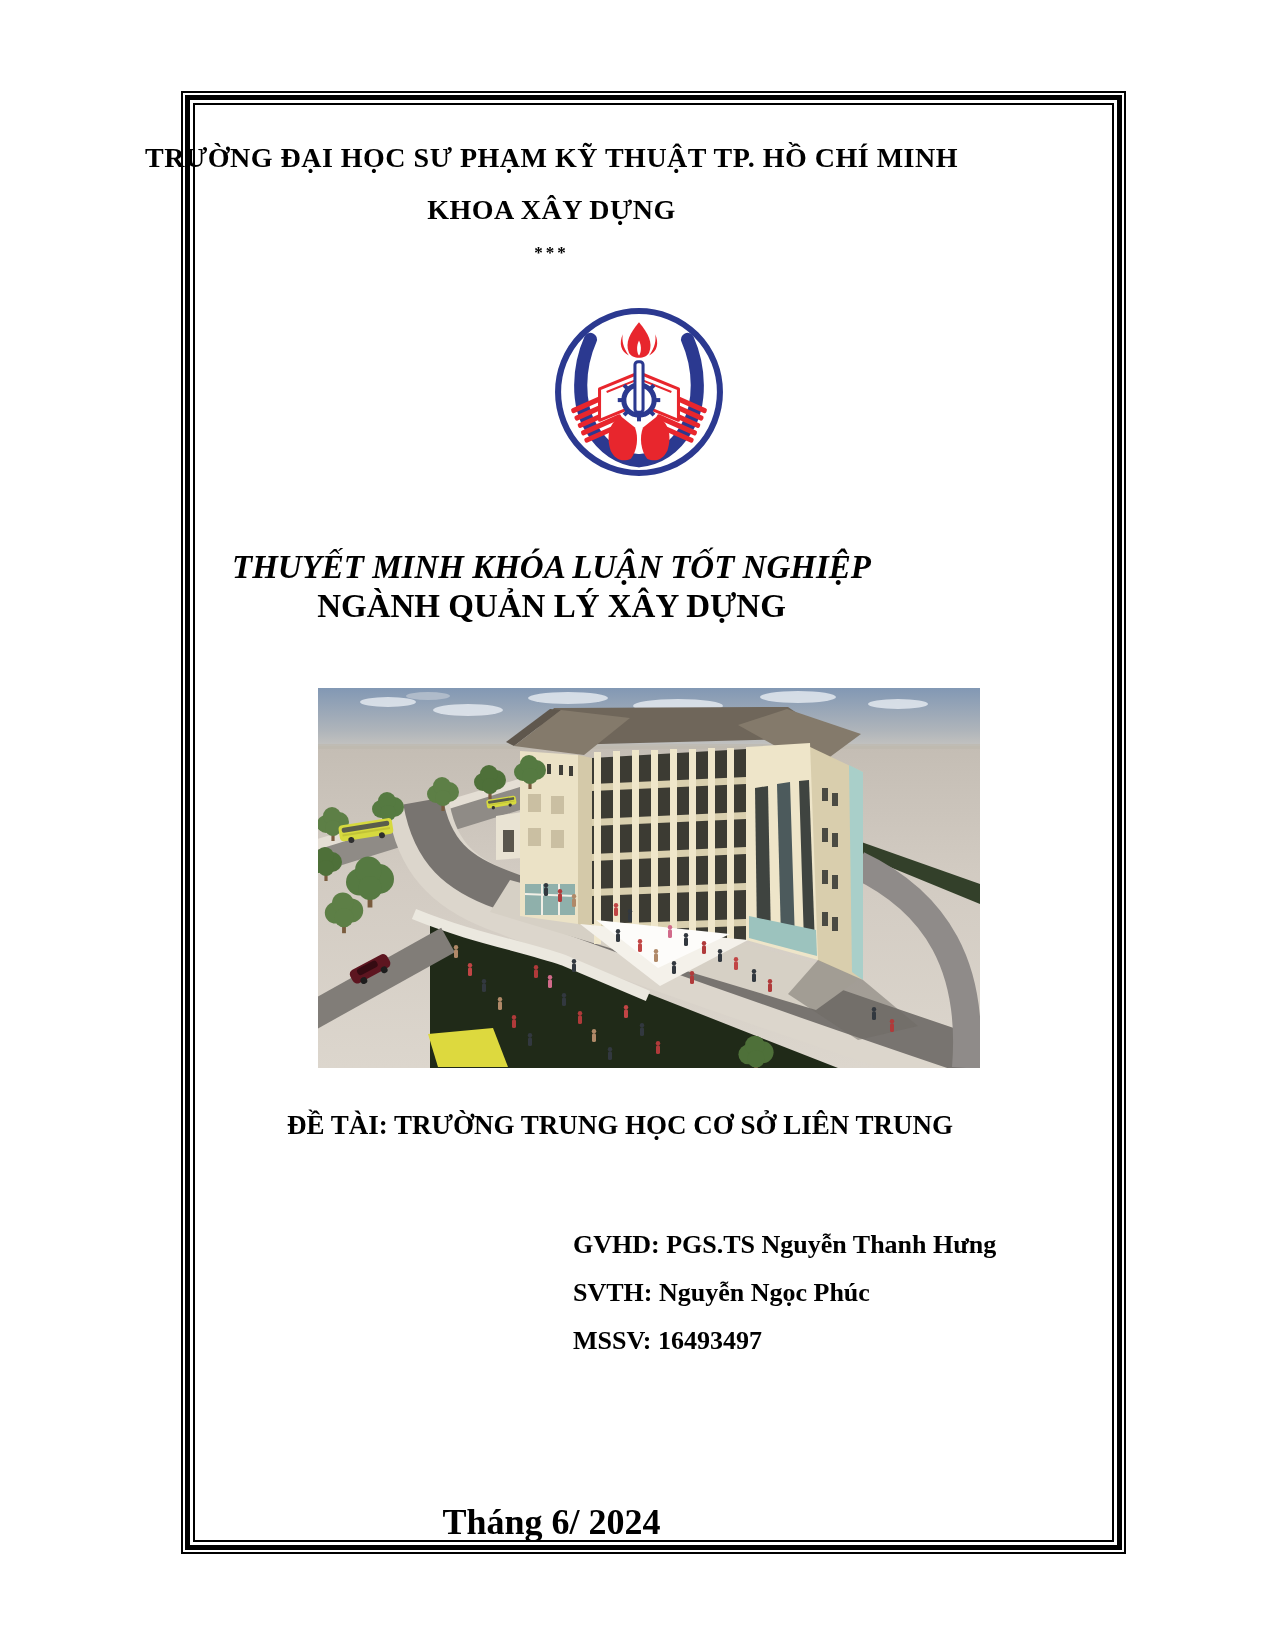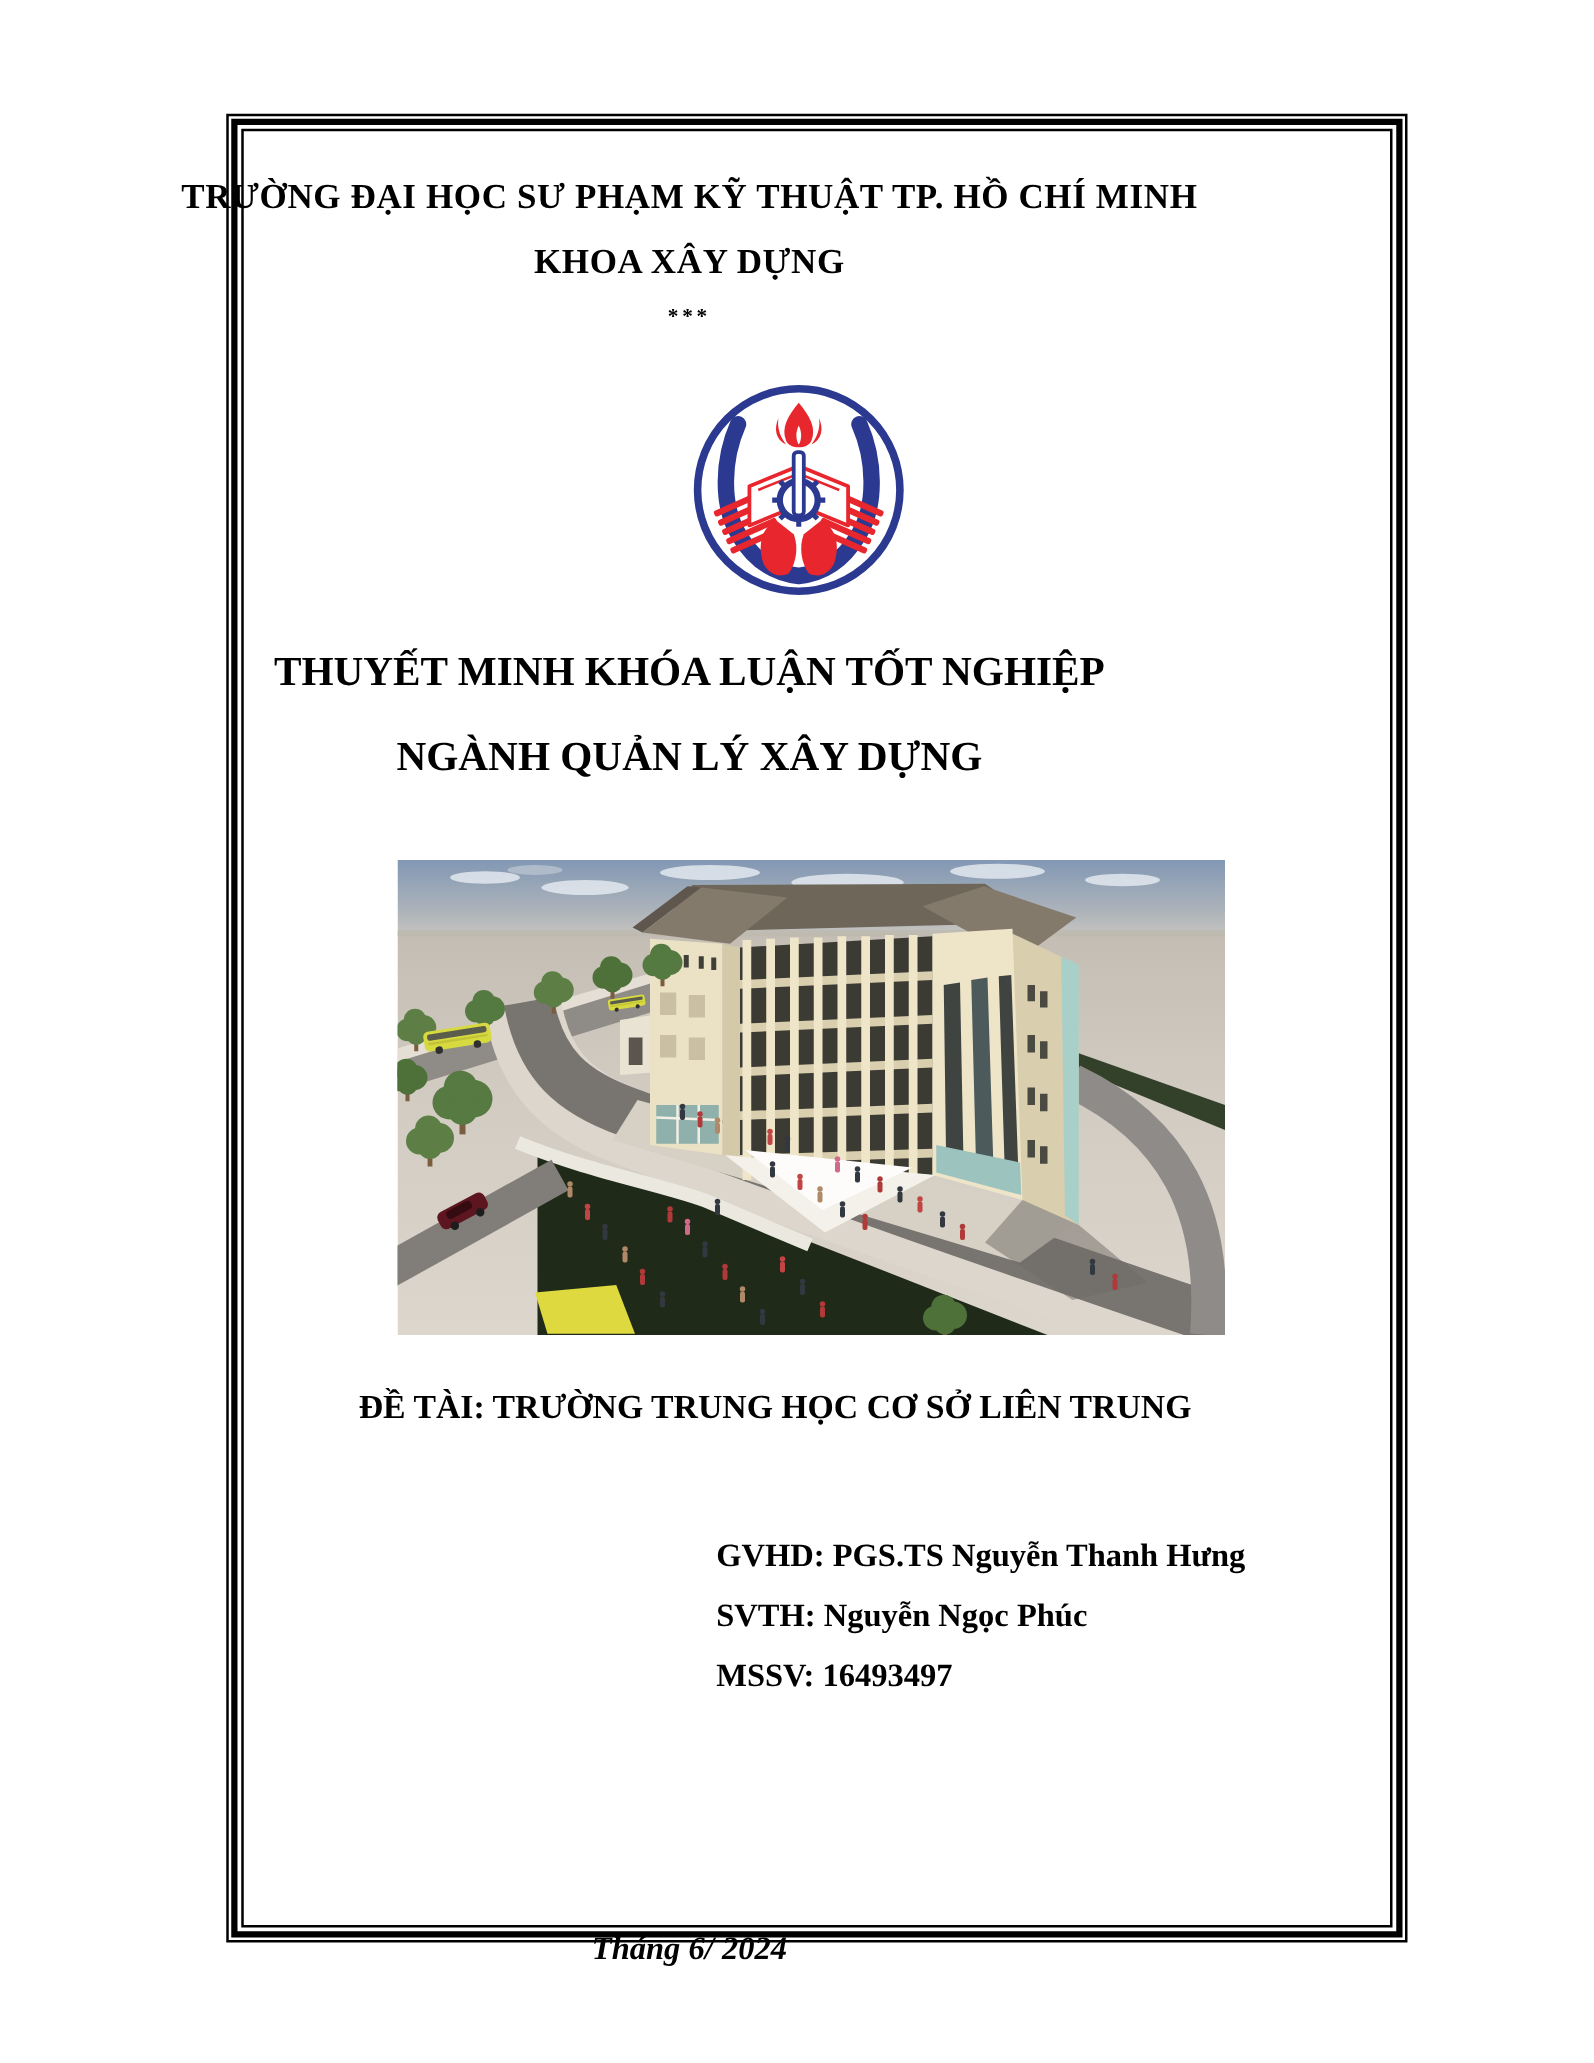--- a/index.html
+++ b/index.html
@@ -11,28 +11,28 @@
   .frame{position:absolute;left:181px;top:91px;width:945px;height:1463px;
          border:2px solid #000;box-sizing:border-box;}
   .frame-mid{position:absolute;inset:2px;border:5px solid #000;}
   .frame-inner{position:absolute;inset:3px;border:2px solid #000;}
 
   .t{position:absolute;font-weight:bold;white-space:nowrap;line-height:1.2;}
   .center{left:0;width:1103px;text-align:center;}
   .u-name{top:141px;font-size:28px;letter-spacing:.5px;}
   .f-name{top:193px;font-size:28px;letter-spacing:.5px;}
   .stars{top:243px;font-size:17px;letter-spacing:3px;}
-  .title1{top:519px;font-size:33px;}
+  .title1{top:548px;font-size:33px;font-style:italic;}
   .title2{top:587px;font-size:33px;}
   .topic{left:287px;top:1109px;font-size:27px;}
   .info{left:573px;font-size:26px;}
   .gvhd{top:1229px;}
   .svth{top:1277px;}
   .mssv{top:1325px;}
-  .date{top:1543px;font-size:26px;font-style:italic;}
+  .date{top:1501px;font-size:36px;}
 
   .logo{position:absolute;left:553px;top:306px;width:172px;height:172px;}
   .cover{position:absolute;left:318px;top:688px;width:662px;height:380px;}
 </style>
 </head>
 <body>
 
 <div class="page">
 
   <div class="frame">

